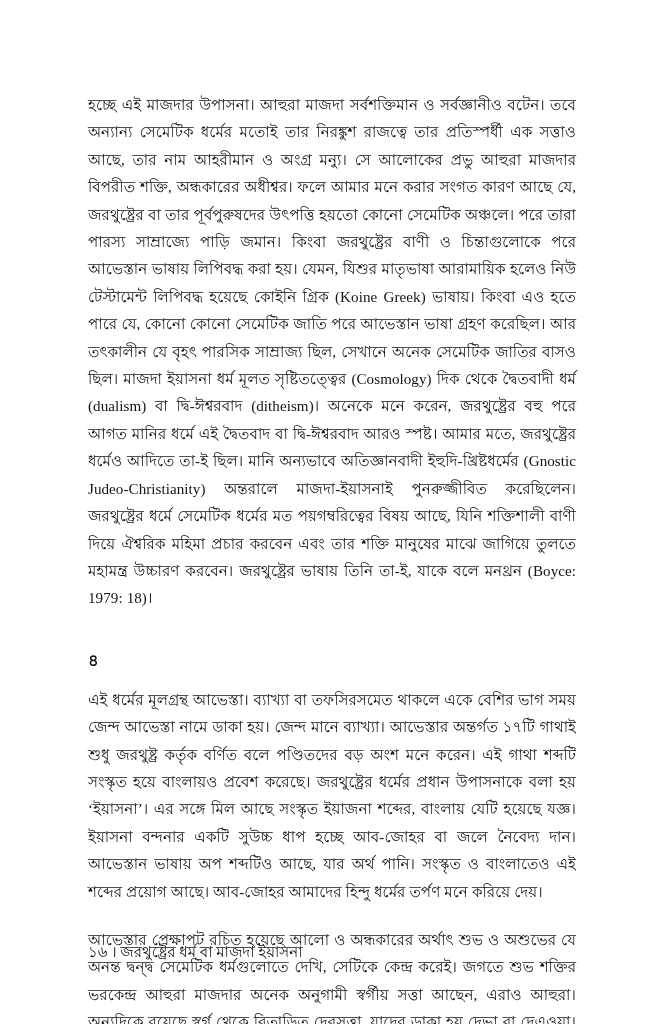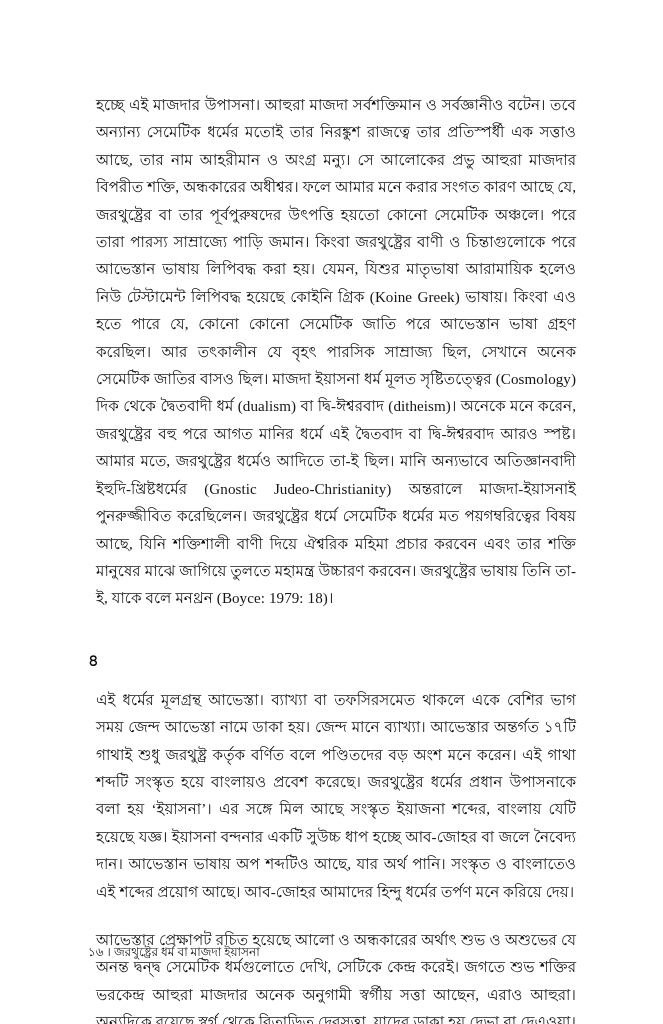--- a/index.html
+++ b/index.html
@@ -28,21 +28,21 @@
   }
 
   .text-block {
     position: absolute;
     left: 88px;
     top: 92px;
     width: 488px;
   }
 
   .para {
-    margin: 0 0 0 8px;
+    margin: 0 0 0 0;
     text-align: justify;
     text-justify: inter-word;
     font-size: 15.1px;
     line-height: 27.4px;
     letter-spacing: 0.05px;
     word-spacing: 0.2px;
     color: #131313;
     text-indent: 0;
     hyphens: none;
   }
@@ -70,21 +70,21 @@
 
   .gap-after-section {
     height: 14px;
   }
 
   .footer {
     position: absolute;
     left: 88px;
     top: 942px;
     width: 488px;
-    font-size: 12px;
+    font-size: 15px;
     line-height: 20px;
     color: #131313;
     text-align: left;
     white-space: nowrap;
   }
 </style>
 </head>
 <body>
 
 <div class="page">

